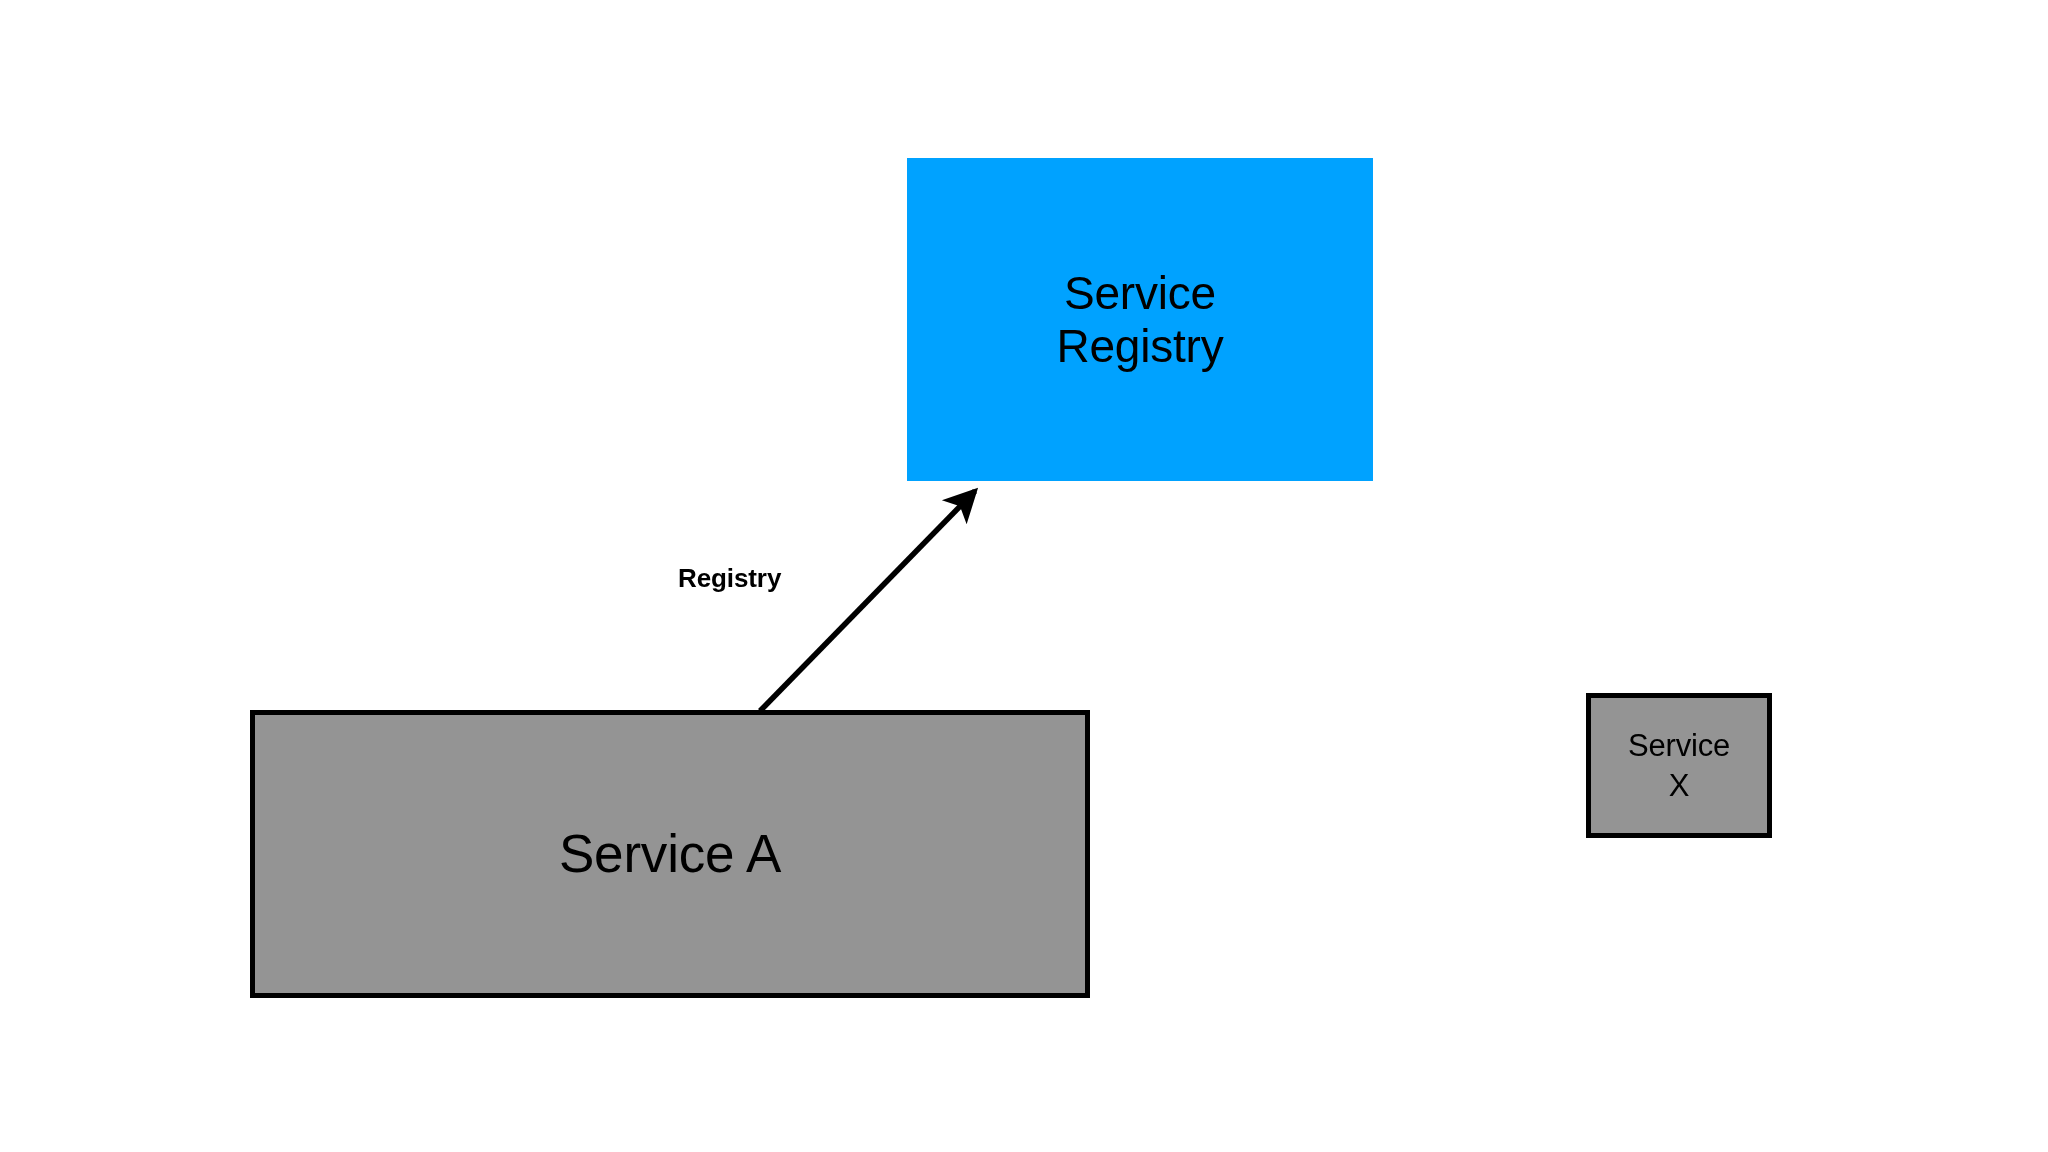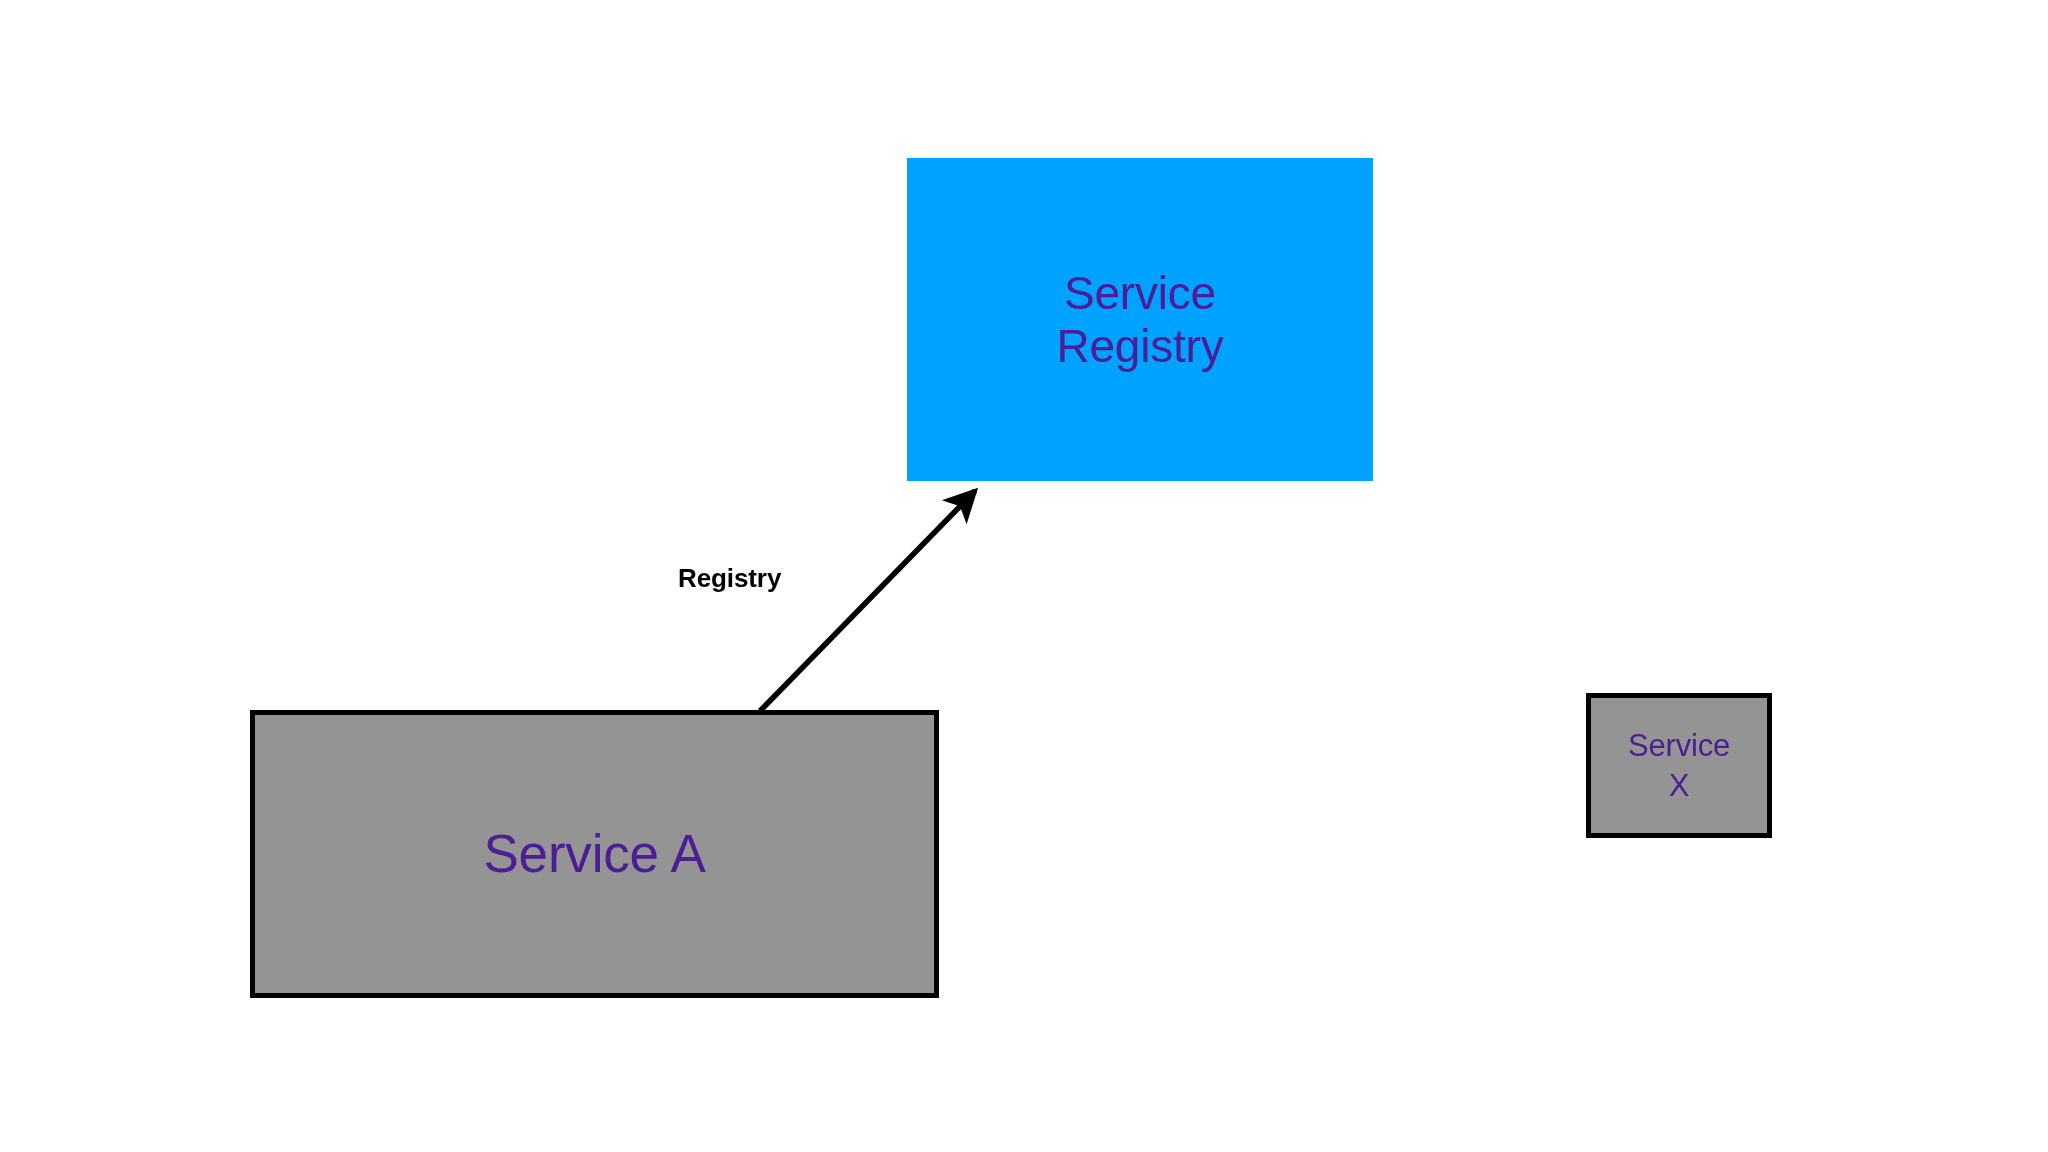--- a/index.html
+++ b/index.html
@@ -18,21 +18,21 @@
   }
 
   
   .node {
     position: absolute;
     box-sizing: border-box;
     display: flex;
     align-items: center;
     justify-content: center;
     text-align: center;
-    color: #4c1d95;
+    color: #000000;
     line-height: 1.15;
     white-space: pre-line;
     user-select: none;
   }
 
   
   #node-service-registry {
     left: 907px;
     top: 158px;
     width: 466px;
@@ -40,21 +40,21 @@
     background: #00a2ff;
     border: none;
     font-size: 46px;
     letter-spacing: -0.2px;
   }
 
   
   #node-service-a {
     left: 250px;
     top: 710px;
-    width: 689px;
+    width: 840px;
     height: 288px;
     background: #949494;
     border: 5px solid #000000;
     font-size: 53px;
     letter-spacing: -0.2px;
   }
 
   
   #node-service-x {
     left: 1586px;

